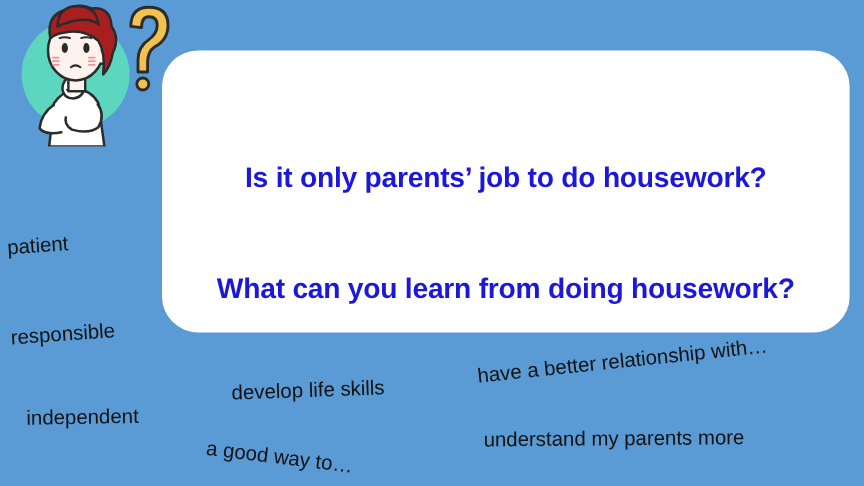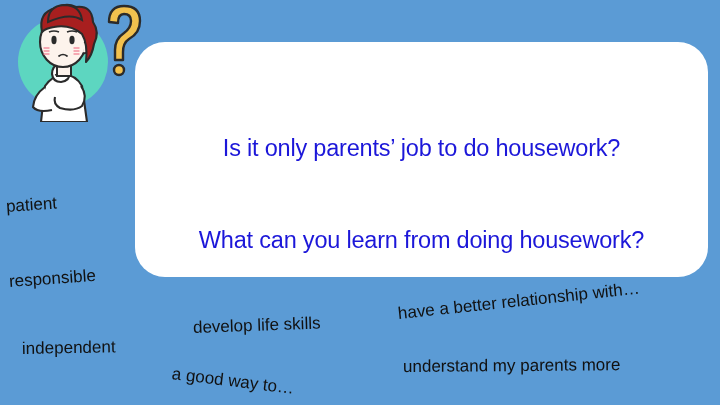--- a/index.html
+++ b/index.html
@@ -36,21 +36,21 @@
     height: 235px;
     background: #ffffff;
     border-radius: 30px;
   }
   .question-line {
     position: absolute;
     left: 0;
     width: 100%;
     text-align: center;
     color: #1c17d9;
-    font-weight: normal;
+    font-weight: bold;
     font-size: 23.5px;
     letter-spacing: -0.2px;
     white-space: nowrap;
   }
   #question-line-1 { top: 93px; }
   #question-line-2 { top: 185px; }
 
   
   .keyword {
     position: absolute;

